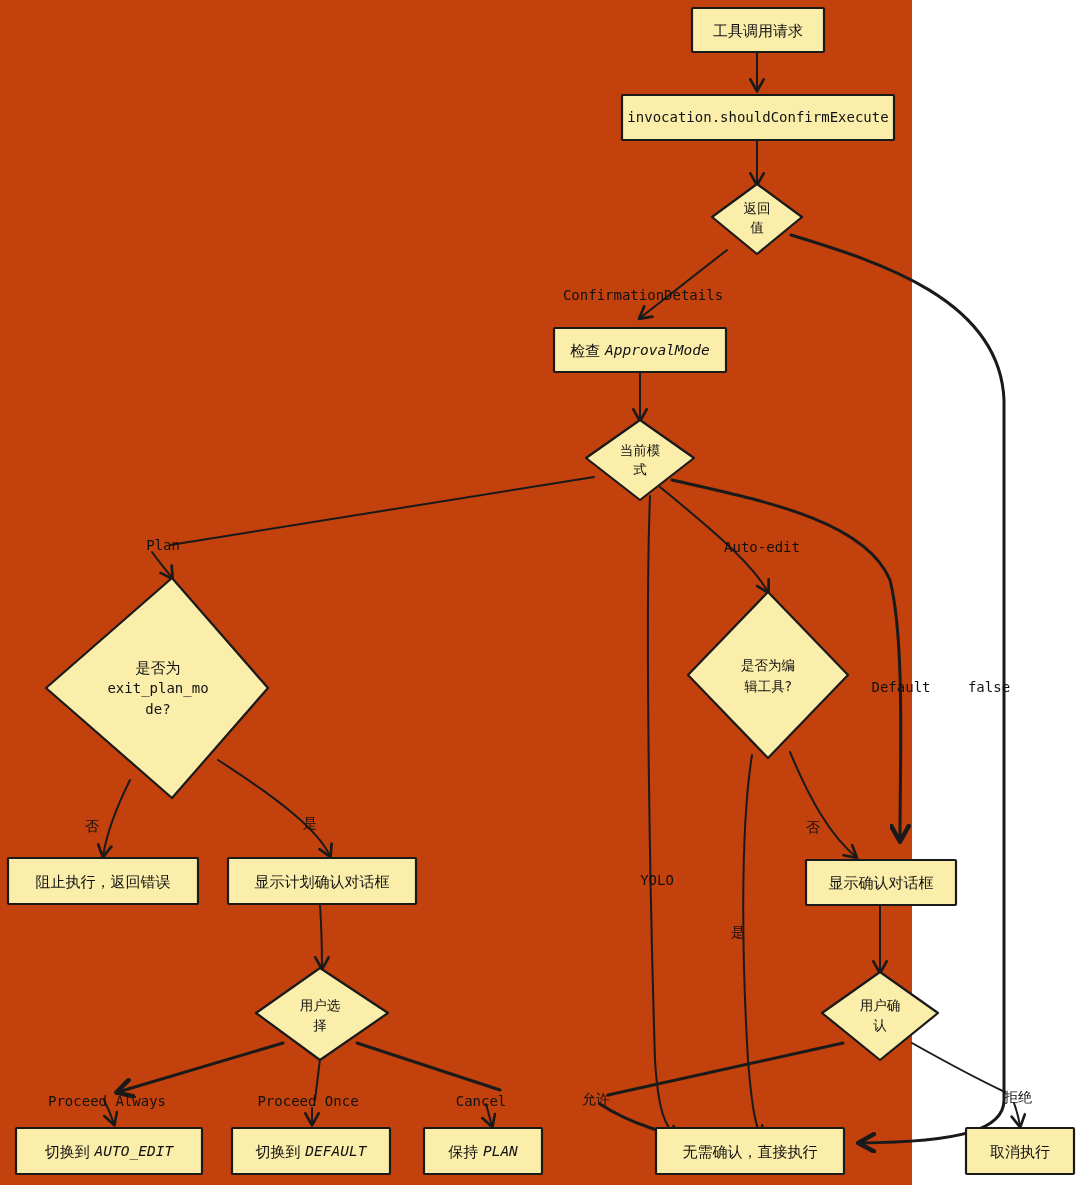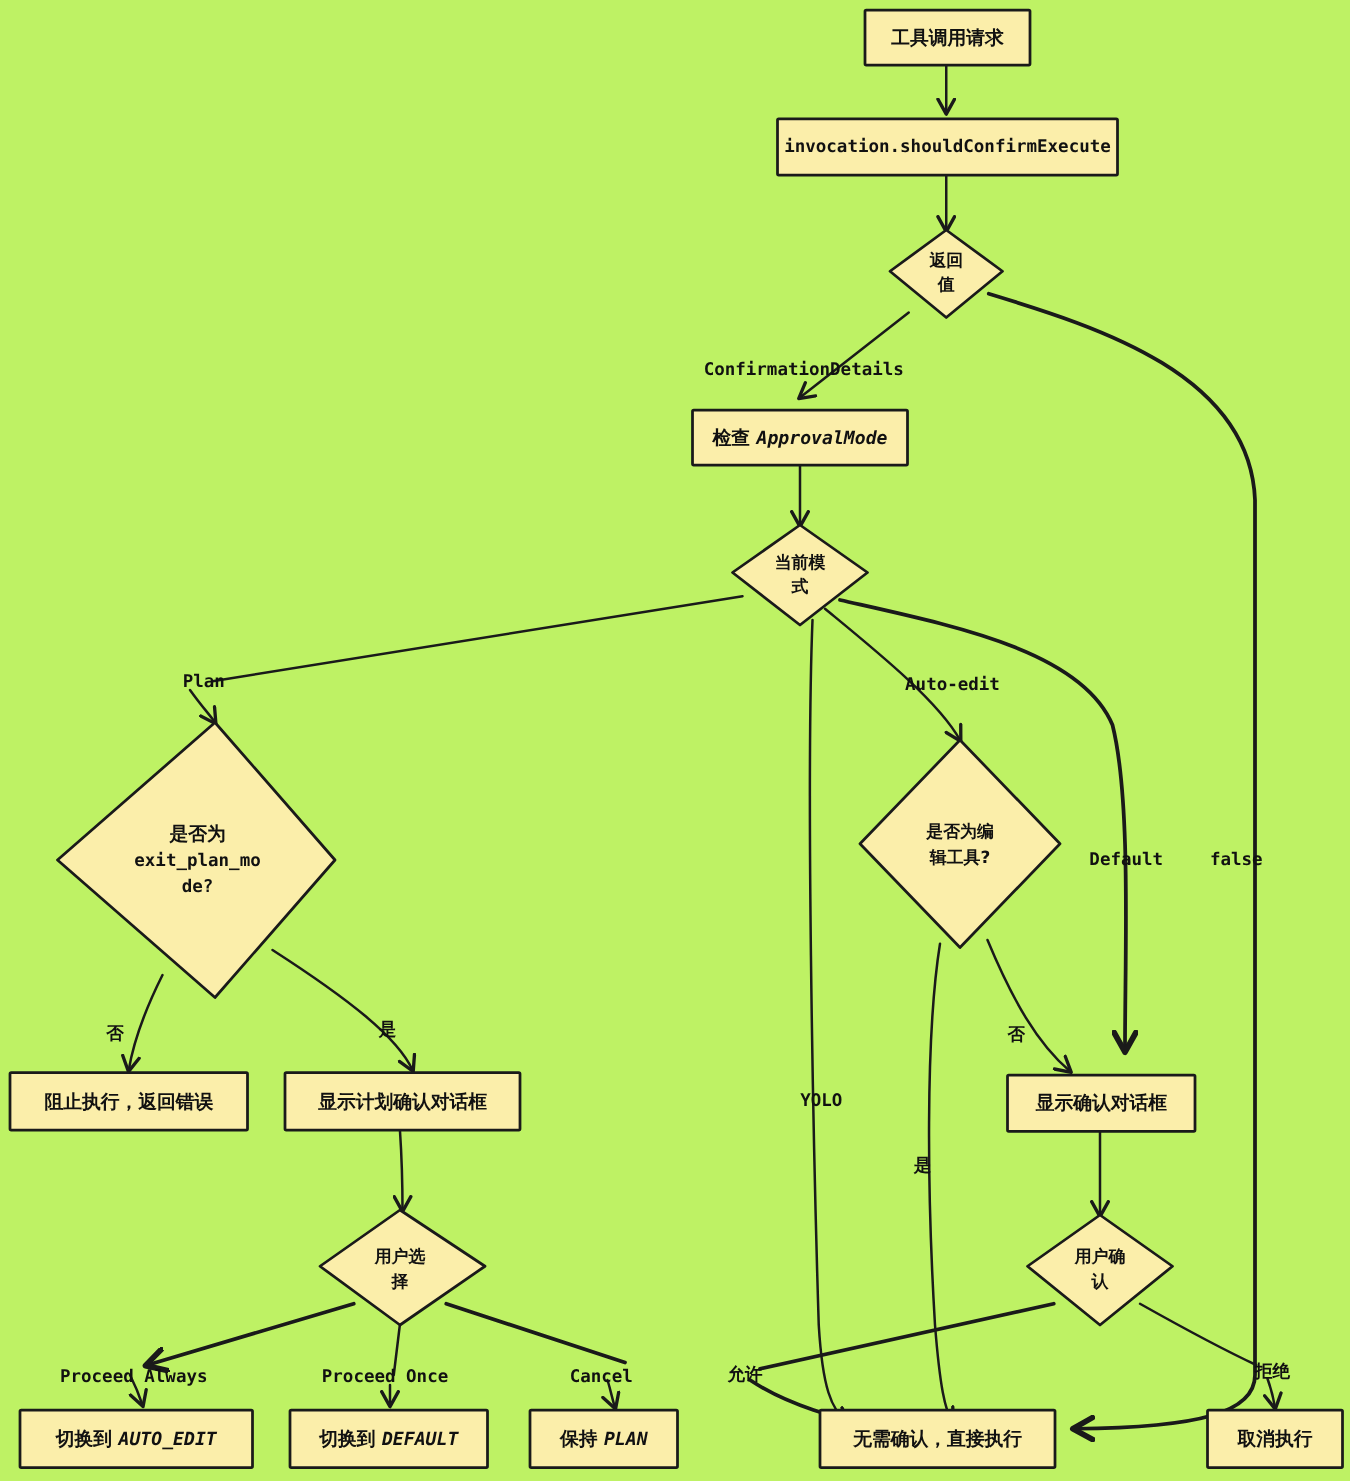--- a/index.html
+++ b/index.html
@@ -8,24 +8,23 @@
     background: #ffffff;
   }
   body {
     width: 1080px;
     height: 1185px;
     font-family: "DejaVu Sans", sans-serif;
     overflow: hidden;
   }
   #flow-root {
     position: relative;
-    width: 1080px;
+    width: 912px;
     height: 1185px;
-    background: #bef264;
-    font-weight: bold;
+    background: #c2410c;
   }
   svg.flow-canvas {
     position: absolute;
     top: 0; left: 0;
     width: 1080px;
     height: 1185px;
   }
   .node-shape {
     fill: #fbeeaa;
     stroke: #1a1a1a;

